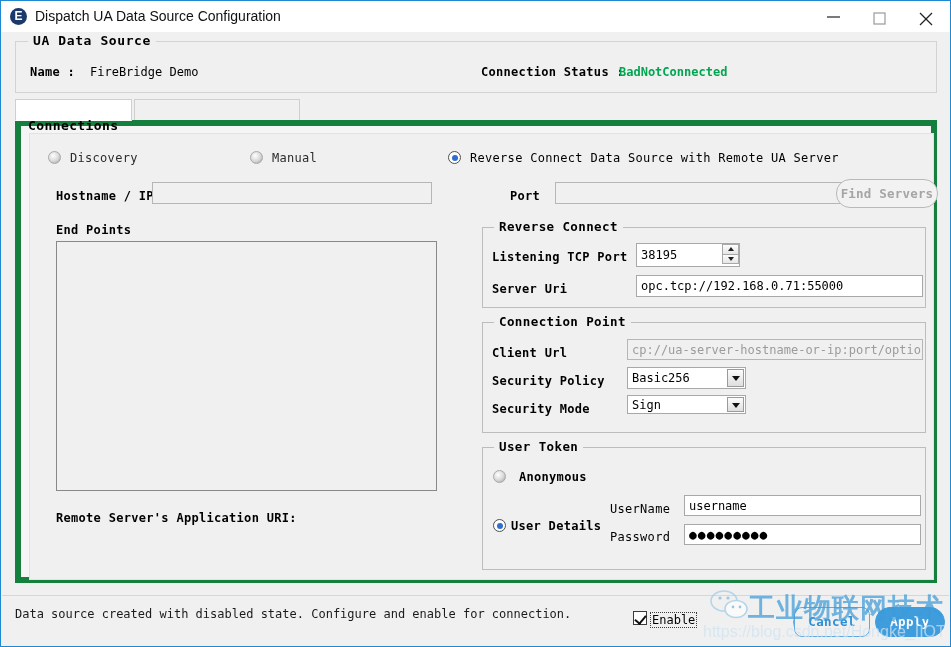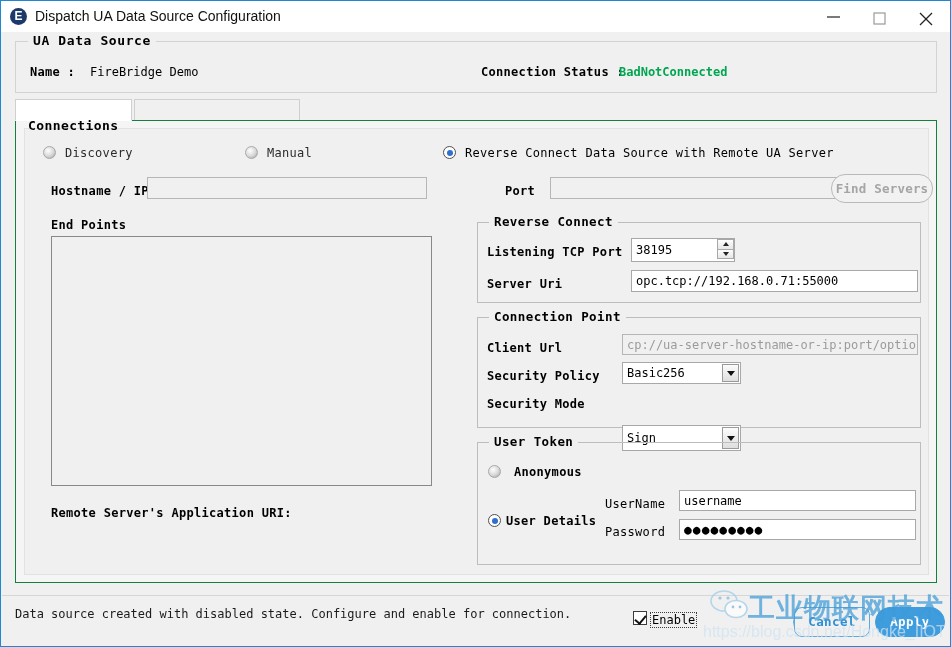--- a/index.html
+++ b/index.html
@@ -119,21 +119,21 @@
   .tab.inactive {
     left: 119px;
     background: #f0f0f0;
     border-bottom: 1px solid #cfcfcf;
   }
 
   .tabpanel {
     position: absolute; left: 14px; top: 119px;
     width: 922px; height: 463px;
     background: #f5f5f5;
-    border: 1px solid #15803d;
+    border: 6px solid #15803d;
   }
   .inner-panel {
     position: absolute; left: 8px; top: 7px;
     width: 905px; height: 447px;
     background: #f0f0f0;
     border: 1px solid #e2e2e2;
   }
 
   
   .radio-row { position: absolute; }
@@ -462,21 +462,21 @@
       <div class="lbl" style="left:462px; top:212px;">Client Url</div>
       <div class="field disabled placeholder" style="left:597px; top:205px; width:296px; height:21px;" placeholder="opc.tcp://ua-server-hostname-or-ip:port/optional-path">cp://ua-server-hostname-or-ip:port/optional-path</div>
 
       <div class="lbl" style="left:462px; top:240px;">Security Policy</div>
       <div class="combo" style="left:597px; top:233px; width:119px; height:22px;">
         <span>Basic256</span>
         <span class="combo-arrow"></span>
       </div>
 
       <div class="lbl" style="left:462px; top:268px;">Security Mode</div>
-      <div class="combo" style="left:597px; top:261px; width:119px; height:26px;margin-top:35px;">
+      <div class="combo" style="left:597px; top:261px; width:119px; height:19px;">
         <span>Sign</span>
         <span class="combo-arrow"></span>
       </div>
 
       <div class="gb-line" style="left:452px; top:313px; width:444px; height:123px;"></div>
       <div class="gb-title" style="left:464px; top:305px;">User Token</div>
 
       <div class="radio-row" style="left:463px; top:336px;">
         <div class="radio-dot disabled" style="left:0; top:0;"></div>
         <div class="radio-label bold" style="left:26px; top:0px;">Anonymous</div>

